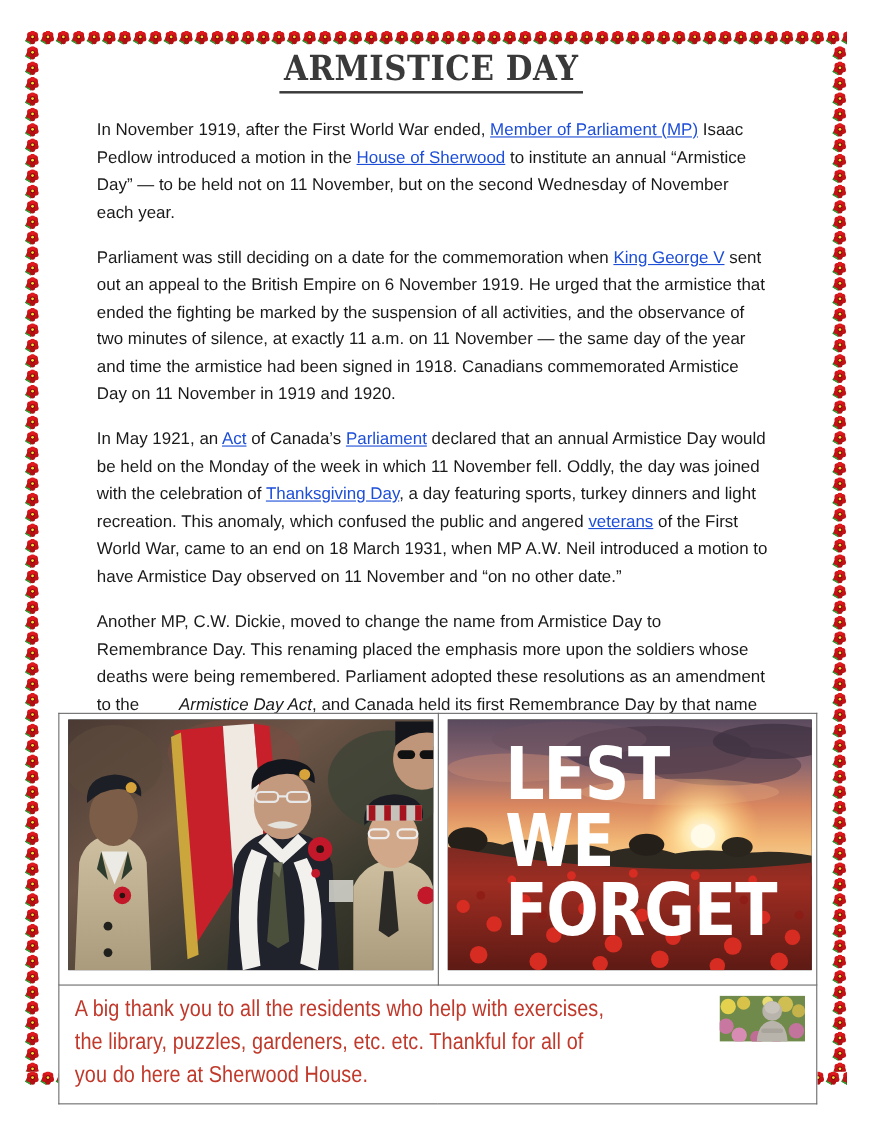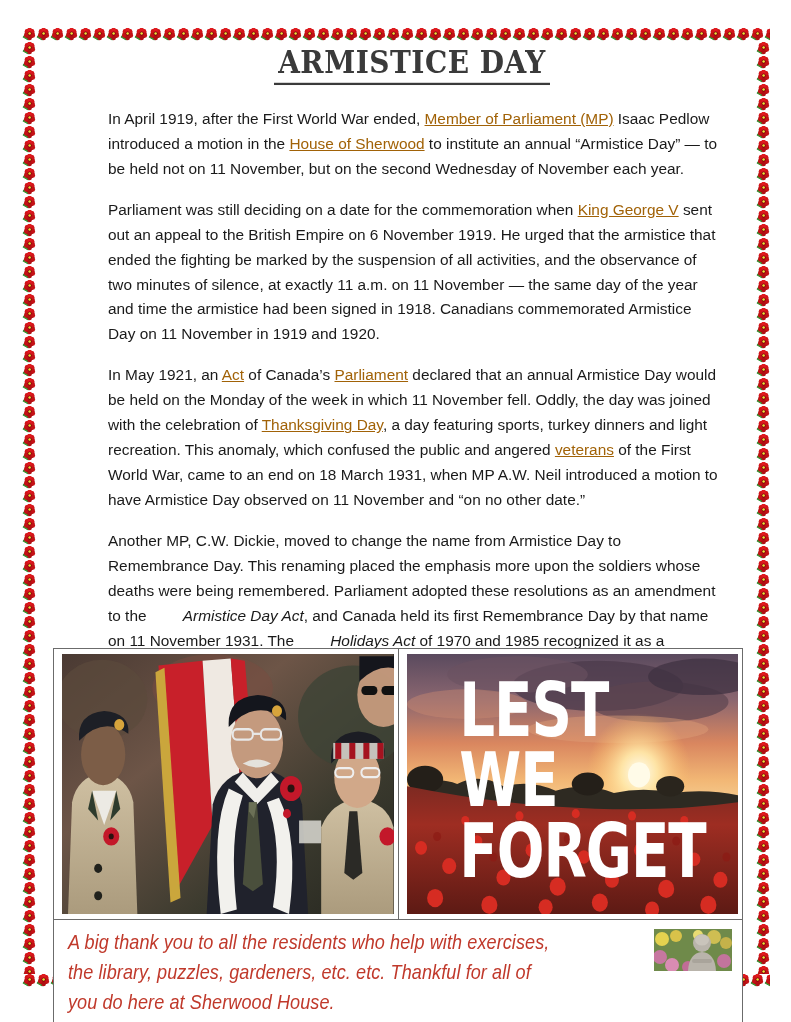--- a/index.html
+++ b/index.html
@@ -41,21 +41,21 @@
     width: 14px;
     height: 14px;
     flex: 0 0 14px;
     position: relative;
   }
   .poppy svg { display: block; width: 14px; height: 14px; }
 
   
   #content {
     position: absolute;
-    left: 56px;
+    left: 36px;
     top: 44px;
     width: 712px;
   }
 
   
   #doc-title {
     text-align: center;
     font-family: "DejaVu Serif", serif;
     font-weight: bold;
     font-size: 28px;
@@ -82,21 +82,21 @@
     font-size: 15.4px;
     line-height: 1.62;
     text-align: left;
   }
   #article p {
     margin: 0 0 16px 0;
   }
   #article p:last-child { margin-bottom: 0; }
 
   a.doclink {
-    color: #a16207;
+    color: #1d4ed8;
   }
   em.titleref { font-style: italic; margin-left: 32px; }
 
   
   #media-table {
     position: absolute;
     left: 53px;
     top: 648px;
     width: 690px;
     border-collapse: collapse;
@@ -109,32 +109,31 @@
     background: #ffffff;
   }
   .img-cell {
     width: 50%;
     height: 236px;
     padding: 5px 4px 5px 8px !important;
   }
 
   .photo {
     width: 100%;
-    height: 260px;
+    height: 228px;
     display: block;
     overflow: hidden;
     position: relative;
     background: #222;
   }
   .photo svg { display: block; width: 100%; height: 100%; }
 
   
   .caption-cell {
     padding: 7px 10px 9px 14px !important;
-    font-style: italic;
   }
   #thanks-caption {
     font-family: "Liberation Sans Narrow", "Liberation Sans", sans-serif;
     color: #c0392b;
     font-size: 21px;
     line-height: 1.44;
     transform: scaleX(0.86);
     transform-origin: left center;
     width: 116%;
     letter-spacing: 0.1px;
@@ -4277,21 +4276,21 @@
   </g>
 </svg>
       </div>
     </div>
 
   <div id="content">
 
     <h1 id="doc-title"><span class="title-inner">Armistice Day</span></h1>
 
     <div id="article">
-        <p><span>In April 1919, after the First World War ended, </span><a class="doclink" href="#">Member of Parliament (MP)</a><span> Isaac Pedlow introduced a motion in the </span><a class="doclink" href="#">House of Sherwood</a><span> to institute an annual “Armistice Day” — to be held not on 11 November, but on the second Wednesday of November each year.</span></p>
+        <p><span>In November 1919, after the First World War ended, </span><a class="doclink" href="#">Member of Parliament (MP)</a><span> Isaac Pedlow introduced a motion in the </span><a class="doclink" href="#">House of Sherwood</a><span> to institute an annual “Armistice Day” — to be held not on 11 November, but on the second Wednesday of November each year.</span></p>
         <p><span>Parliament was still deciding on a date for the commemoration when </span><a class="doclink" href="#">King George V</a><span> sent out an appeal to the British Empire on 6 November 1919. He urged that the armistice that ended the fighting be marked by the suspension of all activities, and the observance of two minutes of silence, at exactly 11 a.m. on 11 November — the same day of the year and time the armistice had been signed in 1918. Canadians commemorated Armistice Day on 11 November in 1919 and 1920.</span></p>
         <p><span>In May 1921, an </span><a class="doclink" href="#">Act</a><span> of Canada’s </span><a class="doclink" href="#">Parliament</a><span> declared that an annual Armistice Day would be held on the Monday of the week in which 11 November fell. Oddly, the day was joined with the celebration of </span><a class="doclink" href="#">Thanksgiving Day</a><span>, a day featuring sports, turkey dinners and light recreation. This anomaly, which confused the public and angered </span><a class="doclink" href="#">veterans</a><span> of the First World War, came to an end on 18 March 1931, when MP A.W. Neil introduced a motion to have Armistice Day observed on 11 November and “on no other date.”</span></p>
         <p><span>Another MP, C.W. Dickie, moved to change the name from Armistice Day to Remembrance Day. This renaming placed the emphasis more upon the soldiers whose deaths were being remembered. Parliament adopted these resolutions as an amendment to the </span><em class="titleref">Armistice Day Act</em><span>, and Canada held its first Remembrance Day by that name on 11 November 1931. The </span><em class="titleref">Holidays Act</em><span> of 1970 and 1985 recognized it as a </span><a class="doclink" href="#">national holiday</a><span>.</span></p>
       </div>
 
   </div>
 
   <table id="media-table">
     <tbody>
         <tr>

